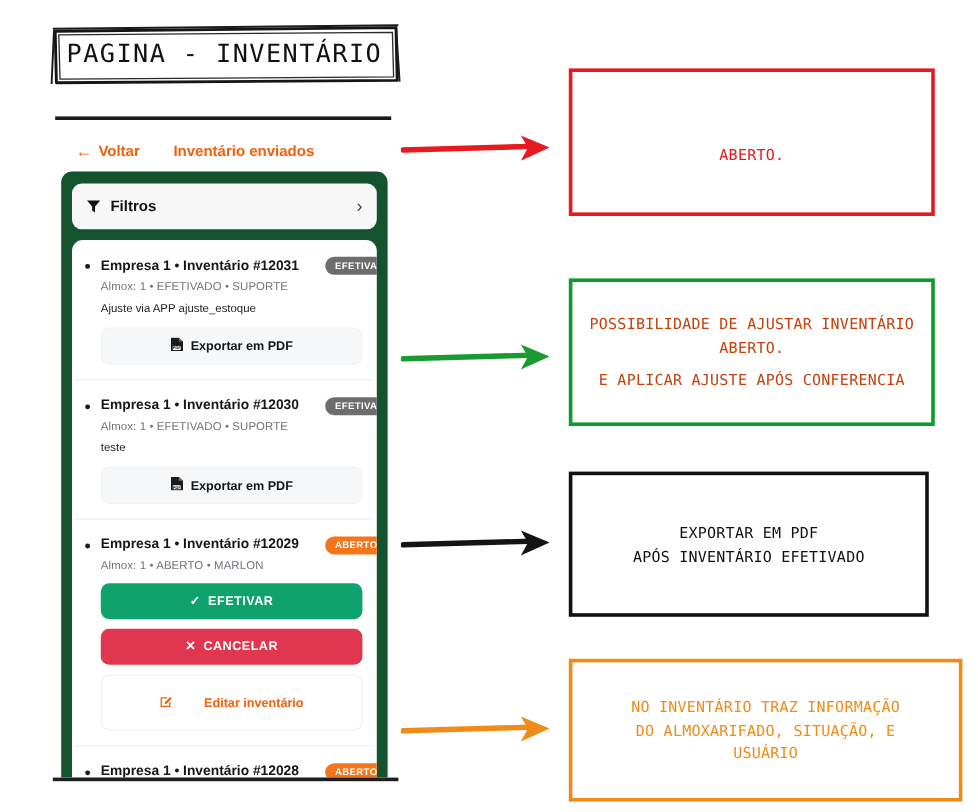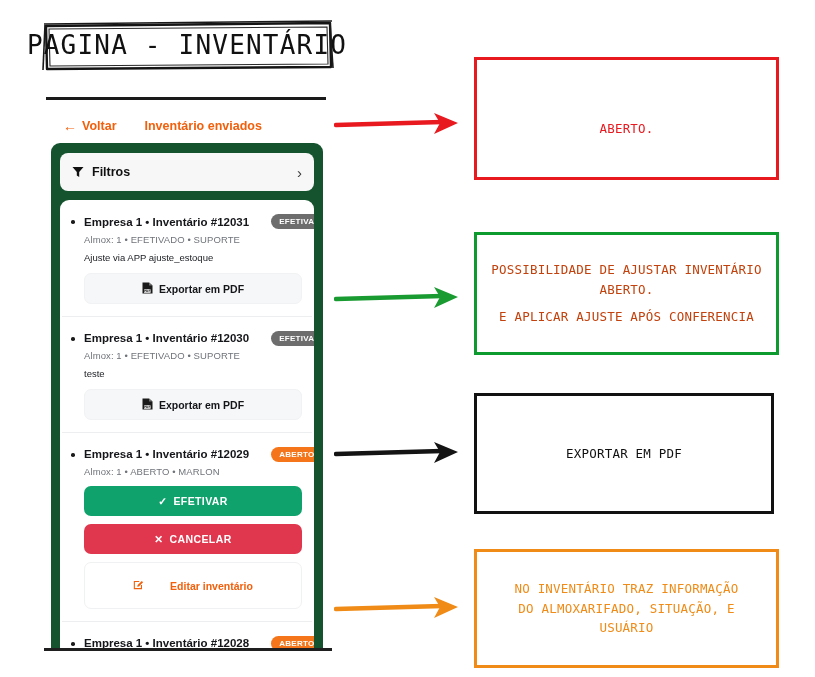--- a/index.html
+++ b/index.html
@@ -30,21 +30,21 @@
     left: -4px;
     top: -4px;
   }
   #title-text {
     position: absolute;
     inset: 0;
     display: flex;
     align-items: center;
     justify-content: center;
     font-family: "DejaVu Sans Mono", monospace;
-    font-size: 26px;
+    font-size: 21px;
     letter-spacing: 1.2px;
     color: #111111;
     white-space: nowrap;
   }
 
   
   #phone-divider {
     position: absolute;
     left: 46px;
     top: 97px;
@@ -277,21 +277,21 @@
     justify-content: center;
     text-align: center;
     font-family: "DejaVu Sans Mono", monospace;
     font-size: 12.5px;
     line-height: 1.55;
     letter-spacing: .2px;
   }
   #note-red    { left: 474px; top: 57px;  width: 305px; height: 123px; border: 3px solid #e8191f; color: #e8191f; }
   #note-green  { left: 474px; top: 232px; width: 305px; height: 123px; border: 3px solid #0d9a2e; color: #c2410c; }
   #note-black  { left: 474px; top: 393px; width: 300px; height: 121px; border: 3px solid #111111; color: #111111; }
-  #note-orange { left: 474px; top: 549px; width: 305px; height: 119px; border: 3px solid #ef8b16; color: #ef8b16; }
+  #note-orange { left: 474px; top: 549px; width: 328px; height: 119px; border: 3px solid #ef8b16; color: #ef8b16; }
   .note .blank-line { display: block; height: .65em; }
 </style>
 </head>
 <body>
 
 <div id="title-box">
   <svg class="sketch-svg" width="296" height="56" viewBox="0 0 296 56">
     <path d="M6 8 L290 5 L291 49 L7 51 Z" fill="#ffffff" stroke="#151515" stroke-width="2.4" stroke-linejoin="round"></path>
     <path d="M9 11 L287 9 L288 46 L10 48 Z" fill="none" stroke="#2a2a2a" stroke-width="1.1"></path>
     <path d="M4 6 L292 3" fill="none" stroke="#1a1a1a" stroke-width="1.6"></path>
@@ -438,20 +438,21 @@
     <span>POSSIBILIDADE DE AJUSTAR INVENTÁRIO</span><br>
     <span>ABERTO.</span>
     <span class="blank-line"></span>
     <span>E APLICAR AJUSTE APÓS CONFERENCIA</span>
   </div>
 </div>
 
 <div class="note" id="note-black">
   <div>
     <span>EXPORTAR EM PDF</span><br>
+    <span>APÓS INVENTÁRIO EFETIVADO</span>
   </div>
 </div>
 
 <div class="note" id="note-orange">
   <div>
     <span>NO INVENTÁRIO TRAZ INFORMAÇÃO</span><br>
     <span>DO ALMOXARIFADO, SITUAÇÃO, E</span><br>
     <span>USUÁRIO</span>
   </div>
 </div>

